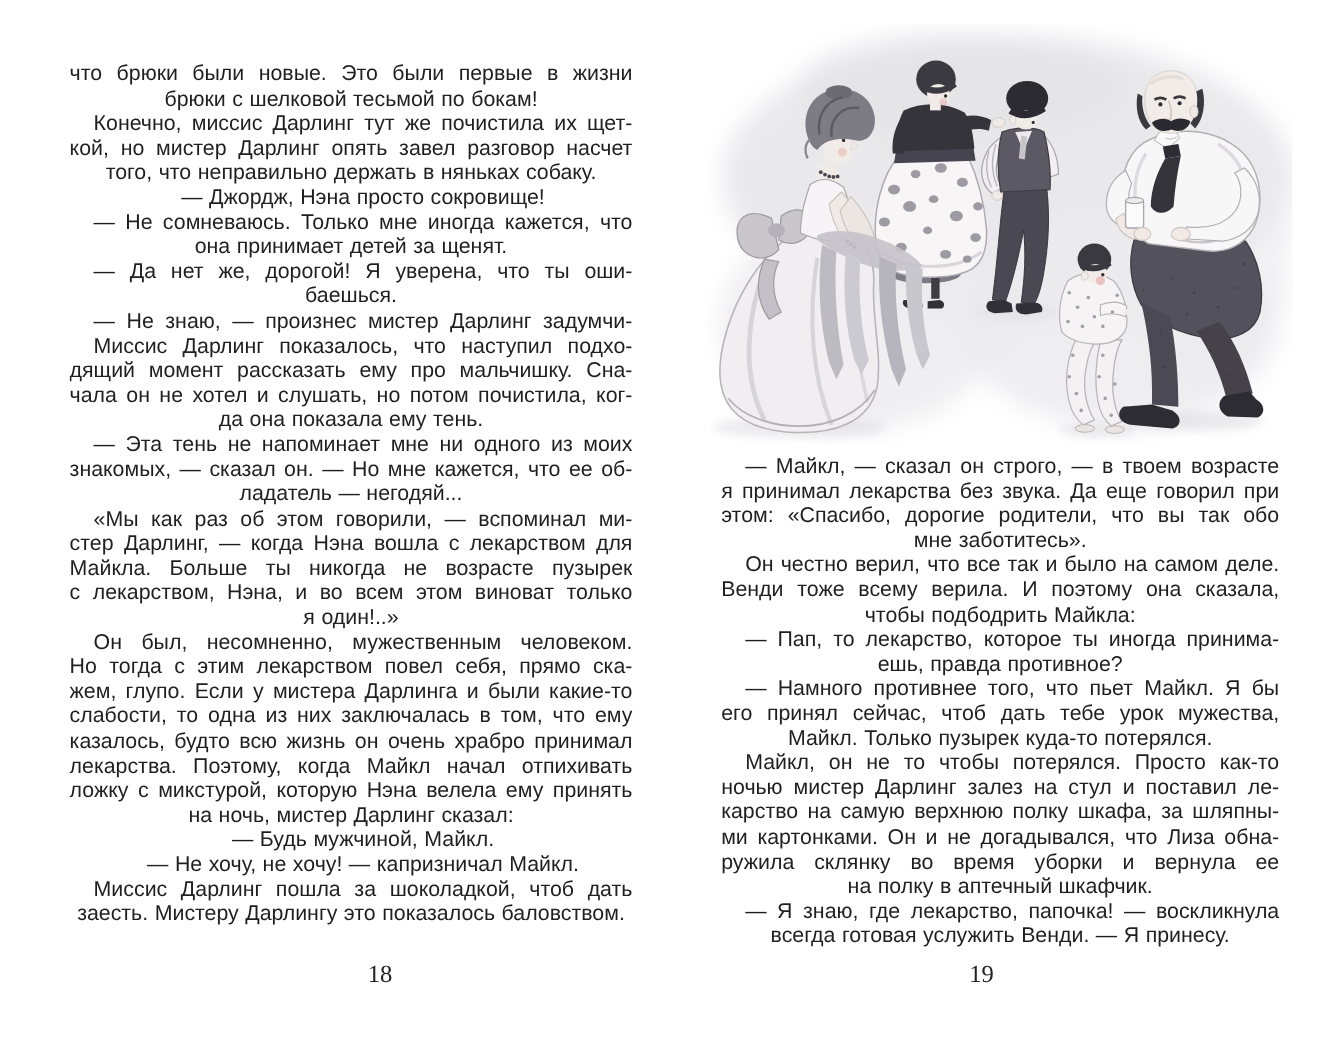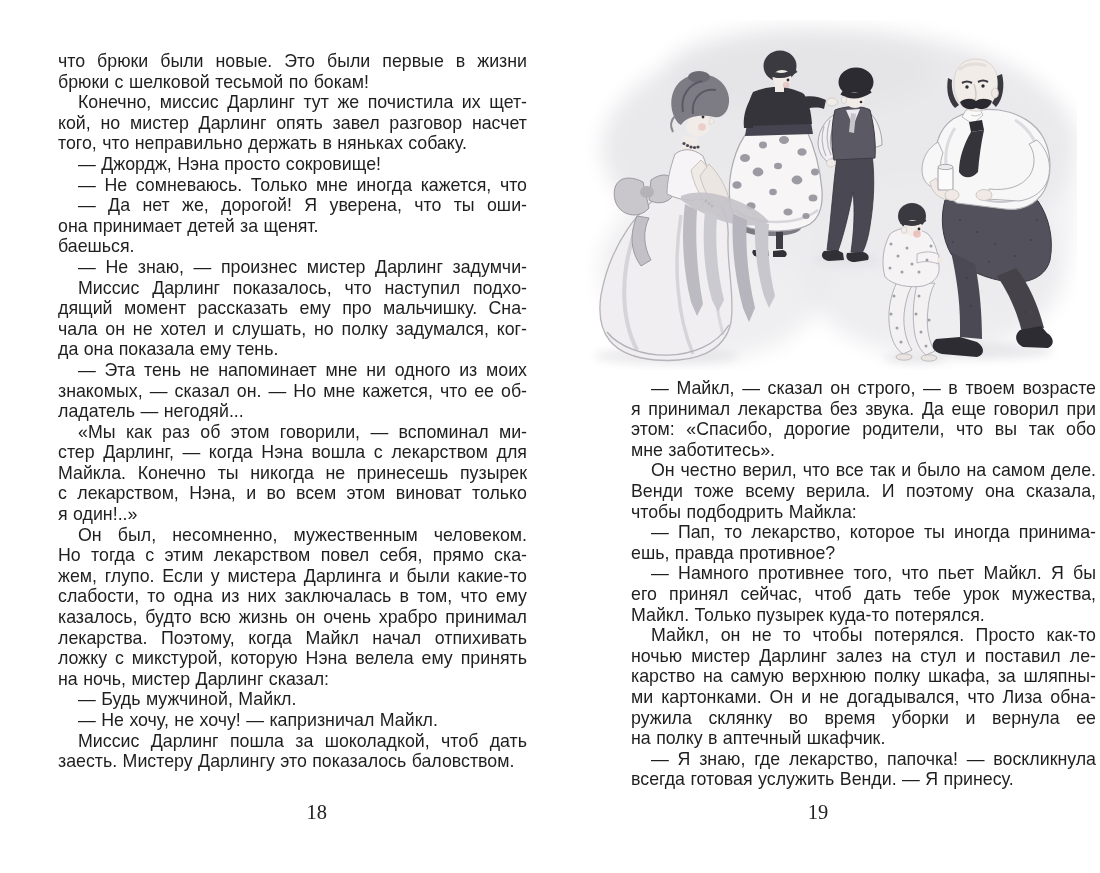--- a/index.html
+++ b/index.html
@@ -4,24 +4,24 @@
 <style>
   html,body{margin:0;padding:0;}
   body{
     width:1100px;height:873px;background:#ffffff;overflow:hidden;
     font-family:"Liberation Sans","DejaVu Sans",sans-serif;color:#1f1f1f;
     -webkit-font-smoothing:antialiased;
   }
   .spread{position:relative;width:1000px;height:873px;background:#ffffff;}
   .textblock{position:absolute;}
   #left-lines{left:58px;top:51px;width:469px;}
-  #right-lines{left:601px;top:378px;width:465px;margin-left:30px;}
+  #right-lines{left:601px;top:378px;width:465px;}
   .line{
     height:20.6px;line-height:20.6px;font-size:17.8px;
-    overflow:hidden;text-align:left;letter-spacing:0px;word-spacing:0.5px;
+    overflow:hidden;text-align:center;letter-spacing:0px;word-spacing:0.5px;
   }
   .line.j{text-align:justify;text-align-last:justify;}
   .line.ind{text-indent:20px;}
   .pagenum{
     position:absolute;top:801px;width:80px;text-align:center;
     font-family:"Liberation Serif","DejaVu Serif",serif;
     font-size:20.5px;color:#222222;
   }
   #pn-left{left:247px;text-align:right;}
   #pn-right{left:778px;}
@@ -34,34 +34,34 @@
 
   <div>
     <div class="textblock" id="left-lines">
         <div class="line j">что брюки были новые. Это были первые в жизни</div>
         <div class="line">брюки с шелковой тесьмой по бокам!</div>
         <div class="line j ind">Конечно, миссис Дарлинг тут же почистила их щет-</div>
         <div class="line j">кой, но мистер Дарлинг опять завел разговор насчет</div>
         <div class="line">того, что неправильно держать в няньках собаку.</div>
         <div class="line ind">— Джордж, Нэна просто сокровище!</div>
         <div class="line j ind">— Не сомневаюсь. Только мне иногда кажется, что</div>
+        <div class="line">она принимает детей за щенят.</div>
         <div class="line j ind">— Да нет же, дорогой! Я уверена, что ты оши-</div>
-        <div class="line">она принимает детей за щенят.</div>
         <div class="line">баешься.</div>
         <div class="line j ind">— Не знаю, — произнес мистер Дарлинг задумчи-</div>
         <div class="line j ind">Миссис Дарлинг показалось, что наступил подхо-</div>
         <div class="line j">дящий момент рассказать ему про мальчишку. Сна-</div>
-        <div class="line j">чала он не хотел и слушать, но полку задумался, ког-</div>
+        <div class="line j">чала он не хотел и слушать, но потом почистила, ког-</div>
         <div class="line">да она показала ему тень.</div>
         <div class="line j ind">— Эта тень не напоминает мне ни одного из моих</div>
         <div class="line j">знакомых, — сказал он. — Но мне кажется, что ее об-</div>
         <div class="line">ладатель — негодяй...</div>
         <div class="line j ind">«Мы как раз об этом говорили, — вспоминал ми-</div>
         <div class="line j">стер Дарлинг, — когда Нэна вошла с лекарством для</div>
-        <div class="line j">Майкла. Конечно ты никогда не принесешь пузырек</div>
+        <div class="line j">Майкла. Больше ты никогда не возрасте пузырек</div>
         <div class="line j">с лекарством, Нэна, и во всем этом виноват только</div>
         <div class="line">я один!..»</div>
         <div class="line j ind">Он был, несомненно, мужественным человеком.</div>
         <div class="line j">Но тогда с этим лекарством повел себя, прямо ска-</div>
         <div class="line j">жем, глупо. Если у мистера Дарлинга и были какие-то</div>
         <div class="line j">слабости, то одна из них заключалась в том, что ему</div>
         <div class="line j">казалось, будто всю жизнь он очень храбро принимал</div>
         <div class="line j">лекарства. Поэтому, когда Майкл начал отпихивать</div>
         <div class="line j">ложку с микстурой, которую Нэна велела ему принять</div>
         <div class="line">на ночь, мистер Дарлинг сказал:</div>

